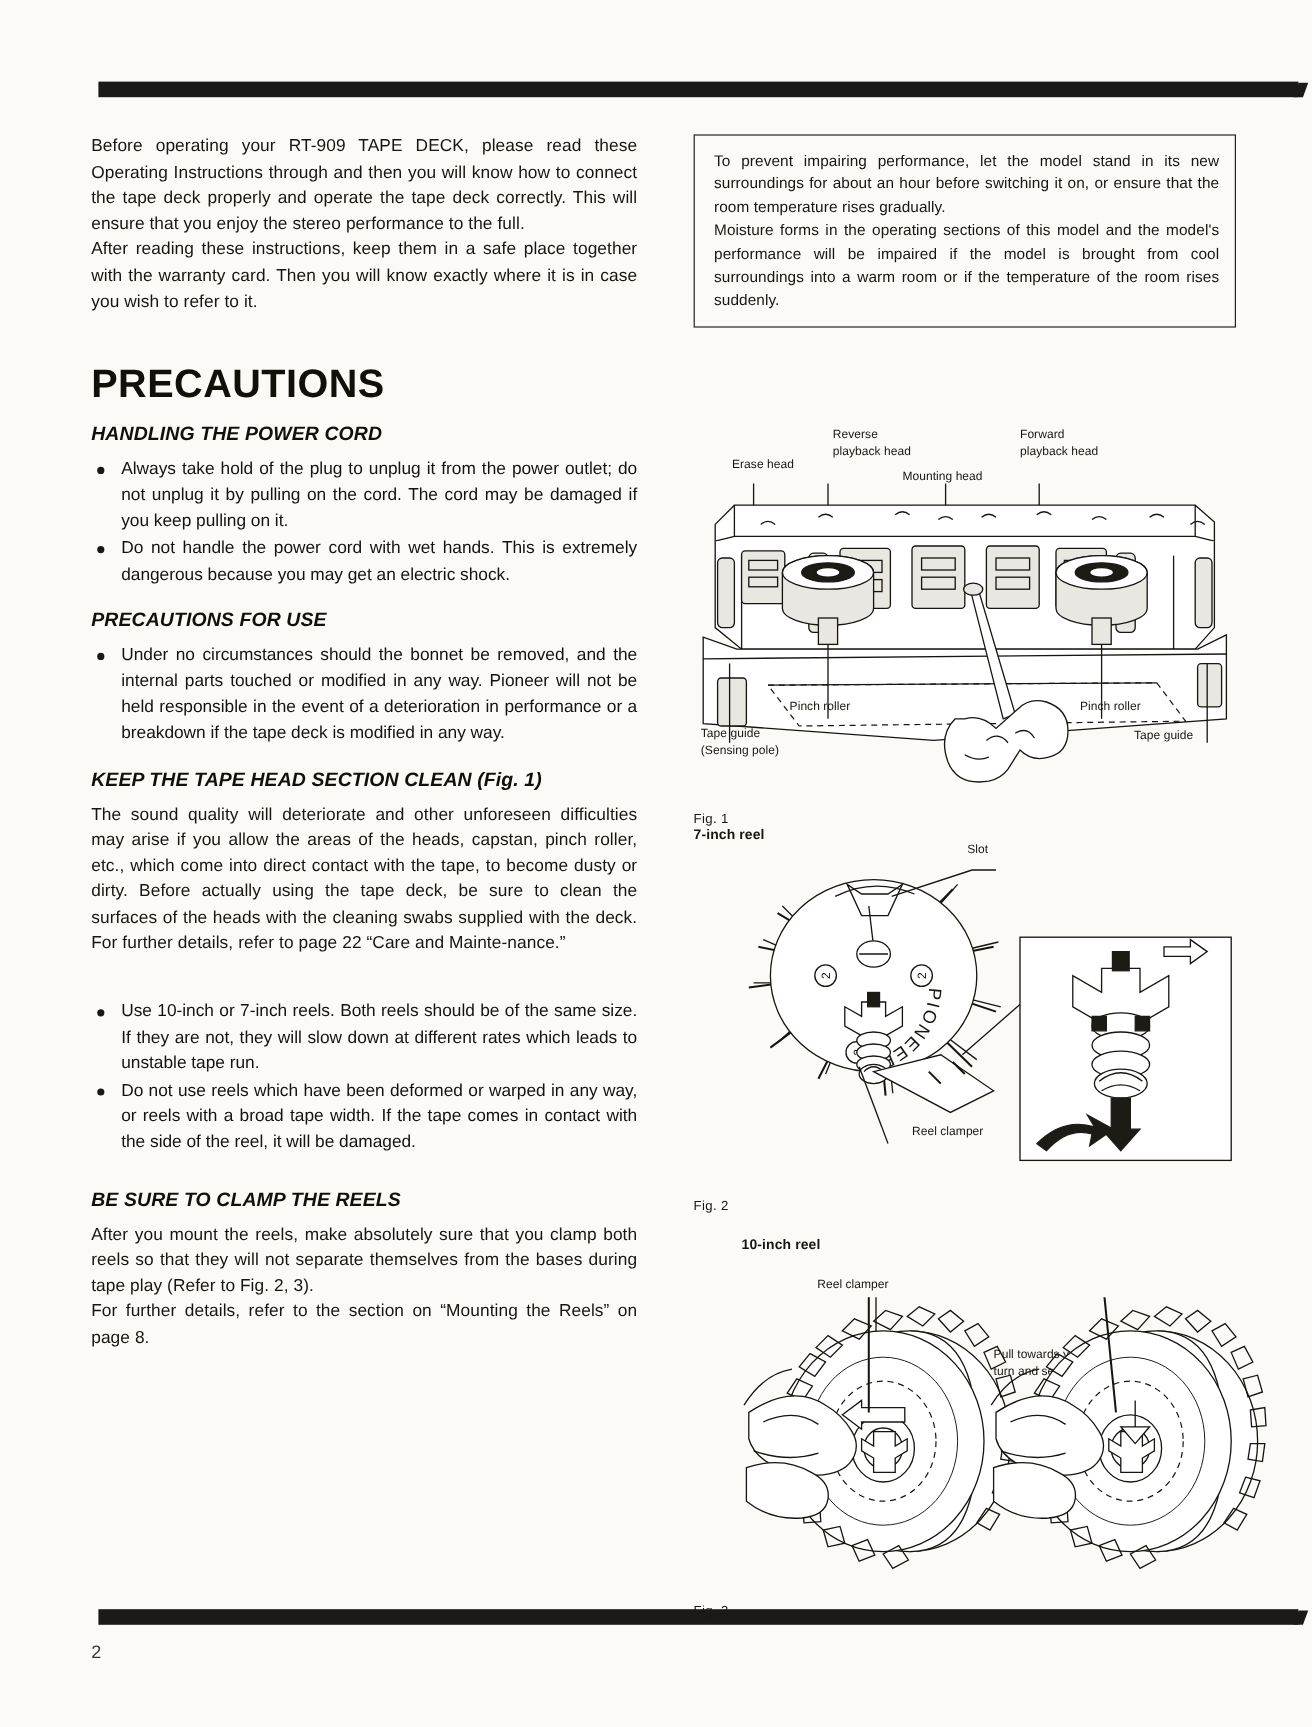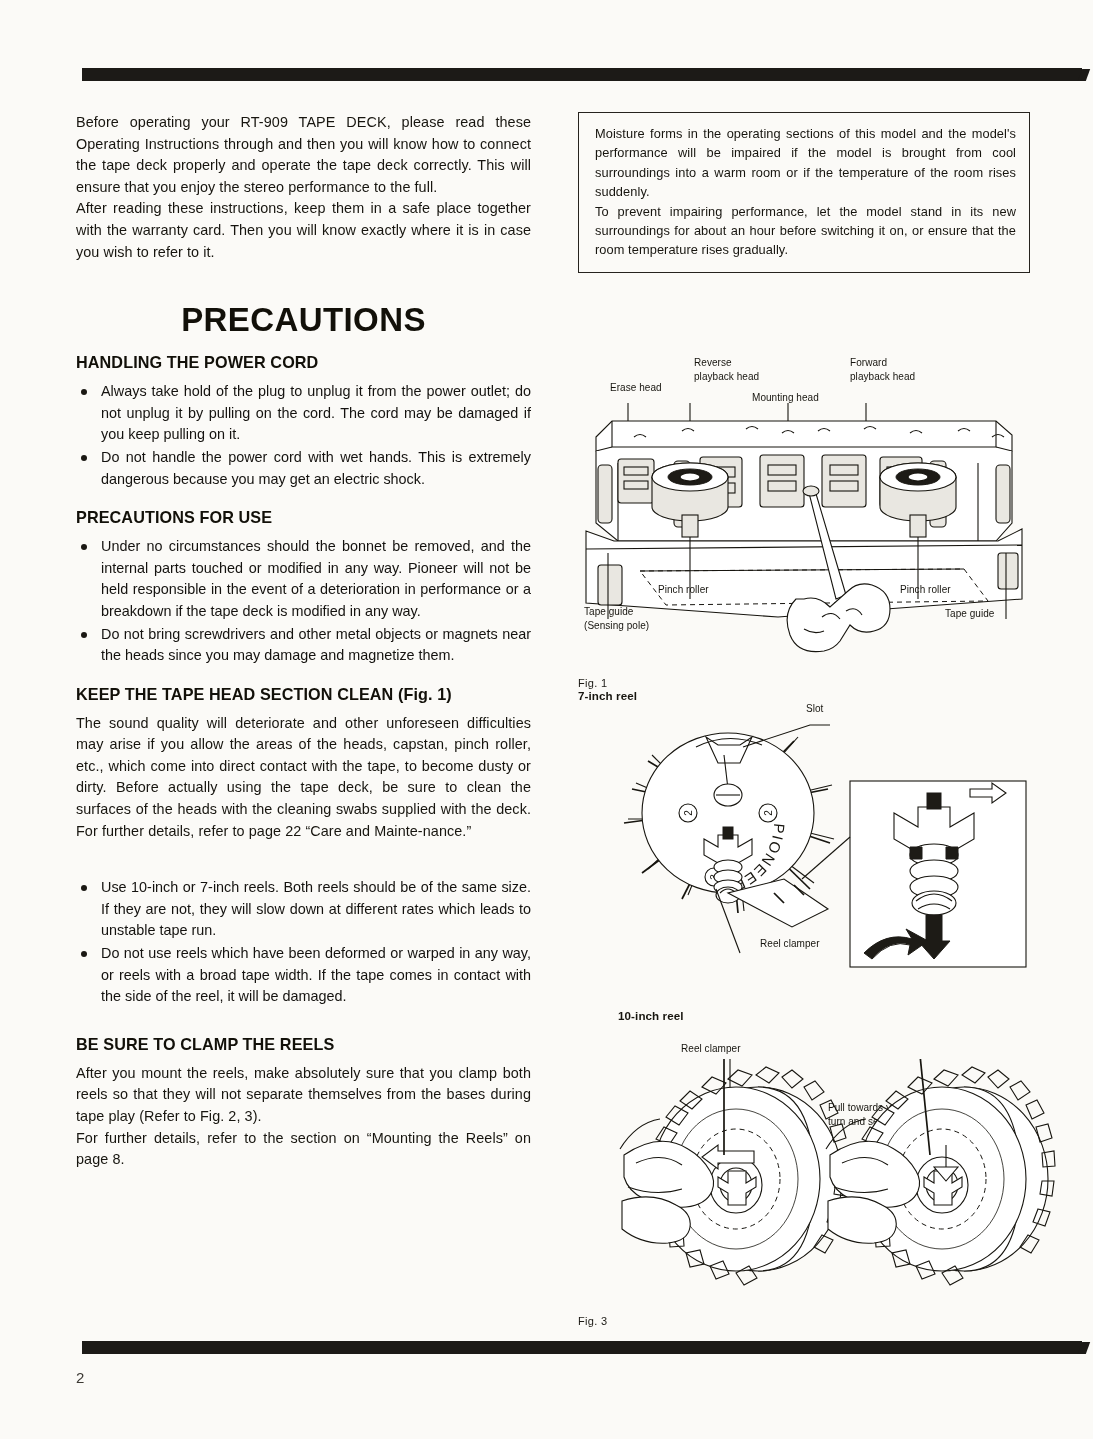--- a/index.html
+++ b/index.html
@@ -37,25 +37,26 @@
   
   .note-box{
     border:1.6px solid #26231e;padding:11px 13px 12px 16px;
     position:relative;
   }
   .note-box .body-text{font-size:12.8px;line-height:19.4px;}
 
   
   h1.precautions{
     font-size:33px;font-weight:bold;letter-spacing:.4px;margin:0;
-    padding:0;line-height:1;color:#121009;text-align:center;
+    padding:0;line-height:1;color:#121009;
   }
   h2.sec{
     font-size:16.2px;font-weight:bold;letter-spacing:.1px;margin:0;
     color:#121009;
+    font-style:italic;
   }
 
   
   ul.bul{list-style:none;margin:0;padding:0;}
   ul.bul li{
     position:relative;padding-left:25px;margin:0 0 1px 0;
     font-size:14.4px;line-height:21.6px;text-align:justify;
   }
   ul.bul li .dot{
     position:absolute;left:5px;top:8px;width:6px;height:6px;
@@ -104,21 +105,20 @@
       <li><span class="dot"></span><span>Always take hold of the plug to unplug it from the power outlet; do not unplug it by pulling on the cord. The cord may be damaged if you keep pulling on it.</span></li>
       <li><span class="dot"></span><span>Do not handle the power cord with wet hands. This is extremely dangerous because you may get an electric shock.</span></li>
     </ul>
 
     <div class="sp-c"></div>
 
     <h2 class="sec">PRECAUTIONS FOR USE</h2>
     <div class="sp-d"></div>
     <ul class="bul">
       <li><span class="dot"></span><span>Under no circumstances should the bonnet be removed, and the internal parts touched or modified in any way. Pioneer will not be held responsible in the event of a deterioration in performance or a breakdown if the tape deck is modified in any way.</span></li>
-      <li><span class="dot"></span><span>Do not bring screwdrivers and other metal objects or magnets near the heads since you may damage and magnetize them.</span></li>
     </ul>
 
     <div class="sp-c"></div>
 
     <h2 class="sec">KEEP THE TAPE HEAD SECTION CLEAN (Fig. 1)</h2>
     <div class="sp-d"></div>
     <div class="body-text">The sound quality will deteriorate and other unforeseen difficulties may arise if you allow the areas of the heads, capstan, pinch roller, etc., which come into direct contact with the tape, to become dusty or dirty. Before actually using the tape deck, be sure to clean the surfaces of the heads with the cleaning swabs supplied with the deck. For further details, refer to page 22 “Care and Mainte-nance.”</div>
 
     <div class="sp-a"></div>
 
@@ -132,22 +132,22 @@
 
     <h2 class="sec">BE SURE TO CLAMP THE REELS</h2>
     <div class="sp-d"></div>
     <div class="body-text">After you mount the reels, make absolutely sure that you clamp both reels so that they will not separate themselves from the bases during tape play (Refer to Fig. 2, 3).</div>
     <div class="body-text">For further details, refer to the section on “Mounting the Reels” on page 8.</div>
   </div>
 
   <div class="col-right">
 
     <div class="note-box">
+      <div class="body-text">To prevent impairing performance, let the model stand in its new surroundings for about an hour before switching it on, or ensure that the room temperature rises gradually.</div>
       <div class="body-text">Moisture forms in the operating sections of this model and the model's performance will be impaired if the model is brought from cool surroundings into a warm room or if the temperature of the room rises suddenly.</div>
-      <div class="body-text">To prevent impairing performance, let the model stand in its new surroundings for about an hour before switching it on, or ensure that the room temperature rises gradually.</div>
     </div>
 
     <div class="fig" style="margin-top:78px;height:300px;">
 
       <div class="lbl" style="left:116px;top:5px;">Reverse<br>playback head</div>
       <div class="lbl" style="left:272px;top:5px;">Forward<br>playback head</div>
       <div class="lbl" style="left:32px;top:30px;">Erase head</div>
       <div class="lbl" style="left:174px;top:40px;">Mounting head</div>
 
       <svg width="452" height="250" viewBox="0 0 452 250" style="position:absolute;left:0;top:52px;">
@@ -341,20 +341,21 @@
         <path class="fillk" d="M348 212 L364 212 L364 238 L372 238 L356 256 L340 238 L348 238 Z"></path>
         <path class="fillk" d="M332 144 L344 144 L344 156 L332 156 Z"></path>
         <path class="fillk" d="M368 144 L380 144 L380 156 L368 156 Z"></path>
 
         <path class="fillk" d="M286 250 q22 -22 48 -14 l-6 -10 l22 12 l-20 14 l2 -10 q-20 -6 -38 14 Z"></path>
       </svg>
 
       <div class="lbl" style="left:182px;top:248px;">Reel clamper</div>
     </div>
 
+    <div class="fig-cap" style="margin-top:10px;">Fig. 2</div>
 
     <div class="fig" style="margin-top:20px;height:300px;margin-left:40px;">
       <div class="fig-tag" style="position:absolute;left:0;top:0;">10-inch reel</div>
       <div class="lbl" style="left:63px;top:33px;">Reel clamper</div>
       <div class="lbl" style="left:210px;top:92px;">Pull towards you,<br>turn and set</div>
 
       <svg width="452" height="250" viewBox="0 0 452 250" style="position:absolute;left:0;top:50px;">
 
         <path class="ln" d="M112 -2 L112 58"></path>
 

